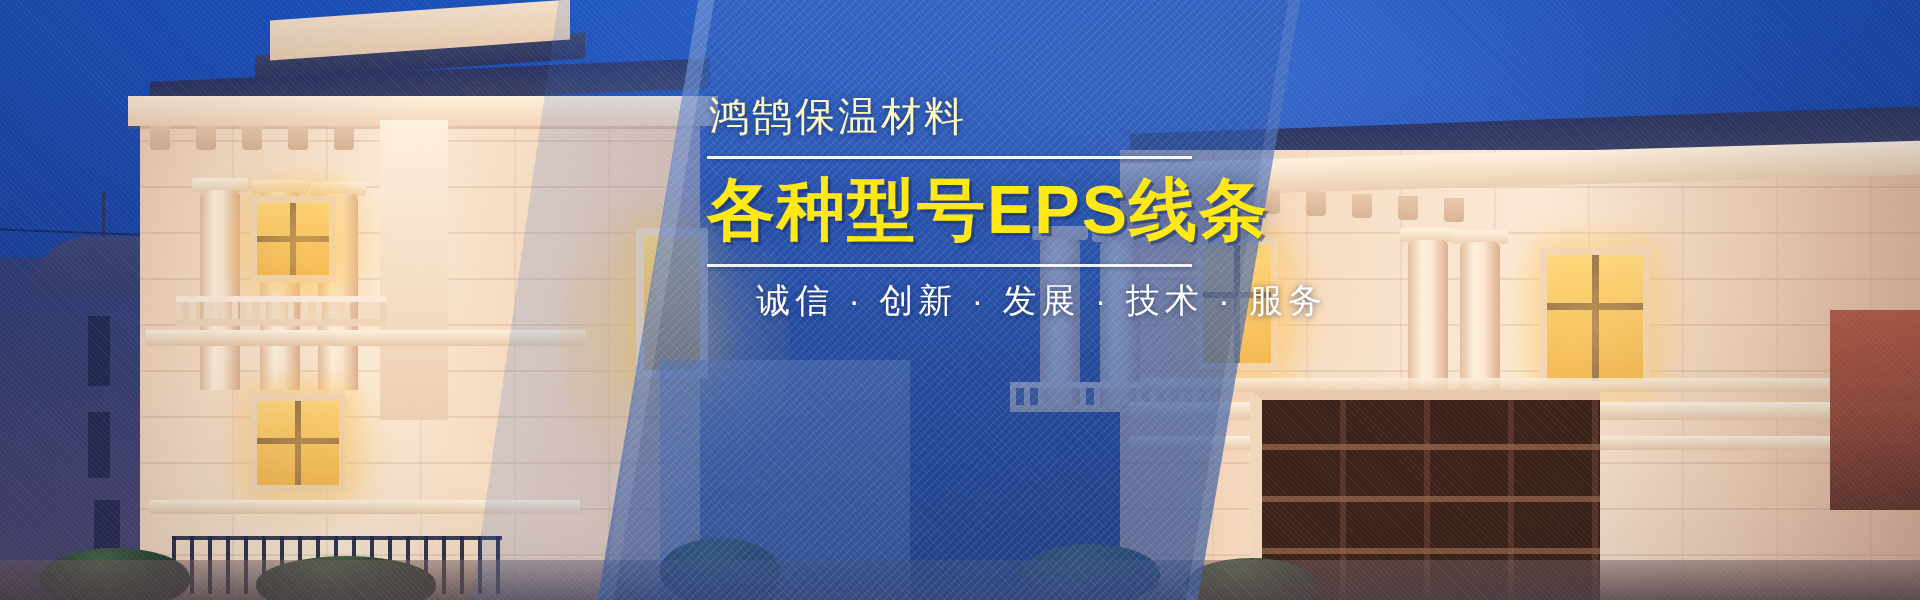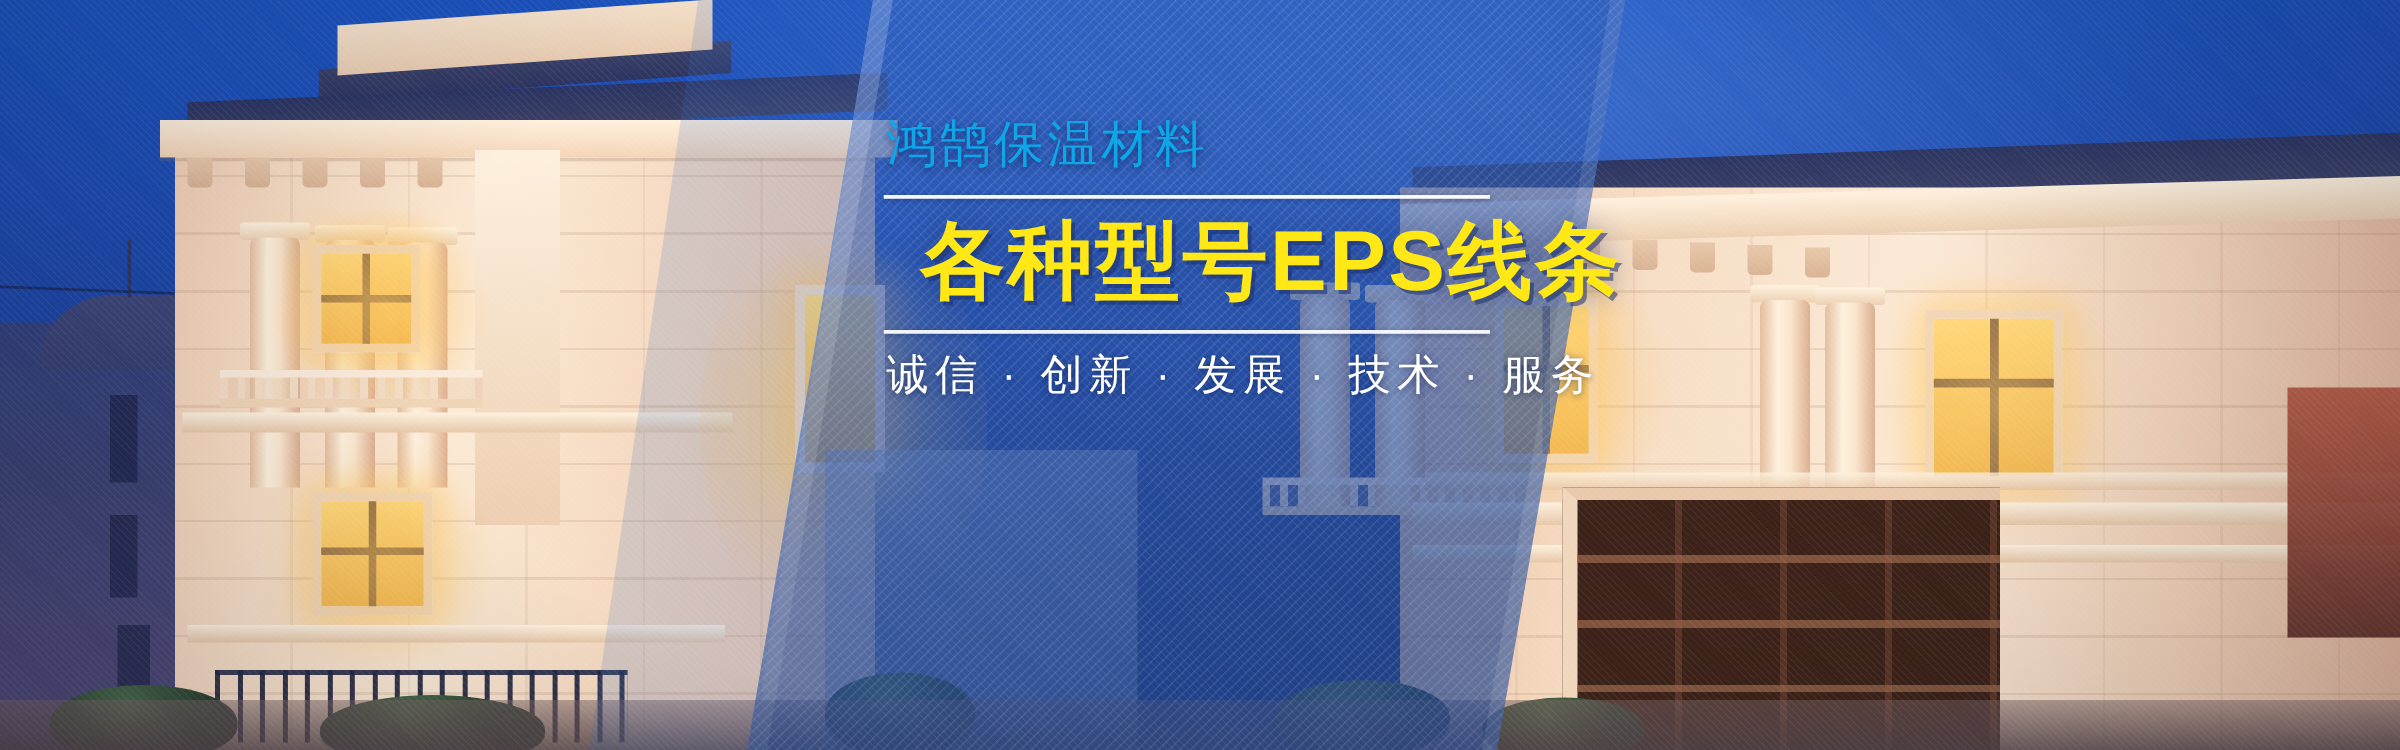--- a/index.html
+++ b/index.html
@@ -268,36 +268,35 @@
   
   .copy {
     position: absolute;
     left: 707px;
     top: 96px;
     width: 620px;
   }
   .brand {
     font-size: 40px;
     line-height: 1;
-    color: #0ea5e9;
+    color: #fef9c3;
     letter-spacing: 3px;
     font-weight: 400;
     text-shadow: 0 1px 6px rgba(10,24,70,0.65);
     margin: 0 0 20px 2px;
   }
   .rule {
     width: 485px;
     height: 3px;
     background: rgba(255,255,255,0.95);
     margin: 0 0 14px 0;
     box-shadow: 0 1px 4px rgba(10,24,70,0.4);
   }
   .headline {
     margin: 0;
-    text-align: center;
   }
   .headline .hl {
     display: block;
     font-size: 68px;
     line-height: 1.08;
     font-weight: 700;
     color: #ffe816;
     letter-spacing: 2px;
     text-shadow:
       3px 3px 0 rgba(28,48,110,0.55),
@@ -308,22 +307,23 @@
     height: 3px;
     background: rgba(255,255,255,0.92);
     margin: 18px 0 16px 0;
     box-shadow: 0 1px 4px rgba(10,24,70,0.4);
   }
   .tagline {
     font-size: 34px;
     line-height: 1;
     color: #ffffff;
     letter-spacing: 5px;
-    margin: 0 0 0 2px;
+    margin: 0 0 0 12px;
     text-shadow: 0 1px 6px rgba(10,24,70,0.6);
+    text-align: right;
   }
 </style>
 </head>
 <body>
 
 <div id="banner">
 
   <div class="photo">
     <div class="sky"></div>
 

